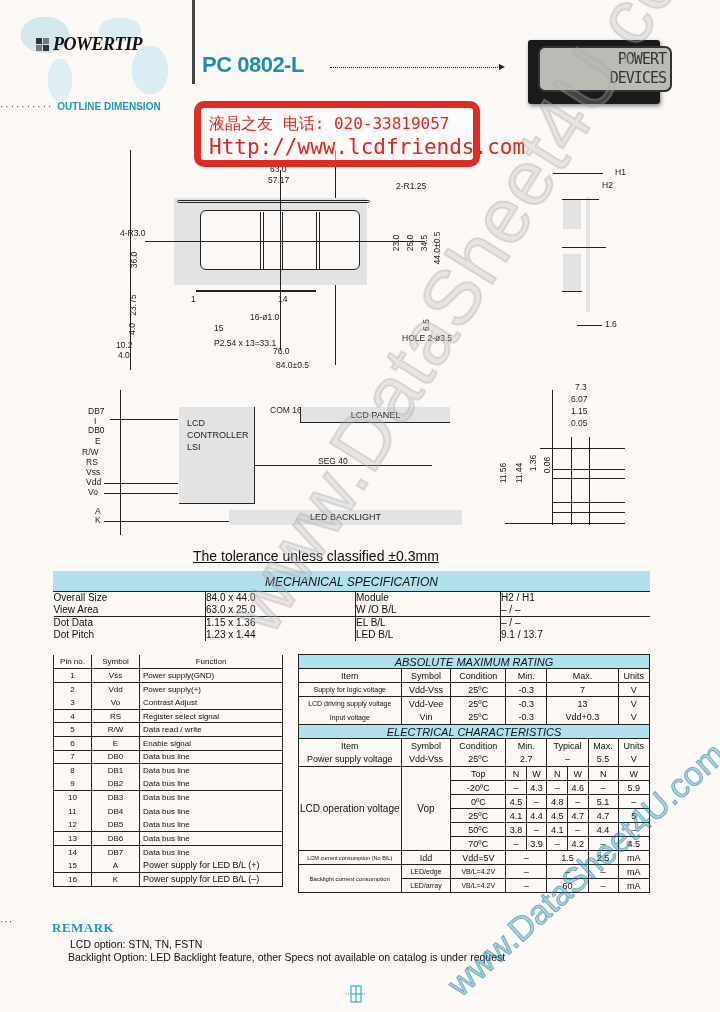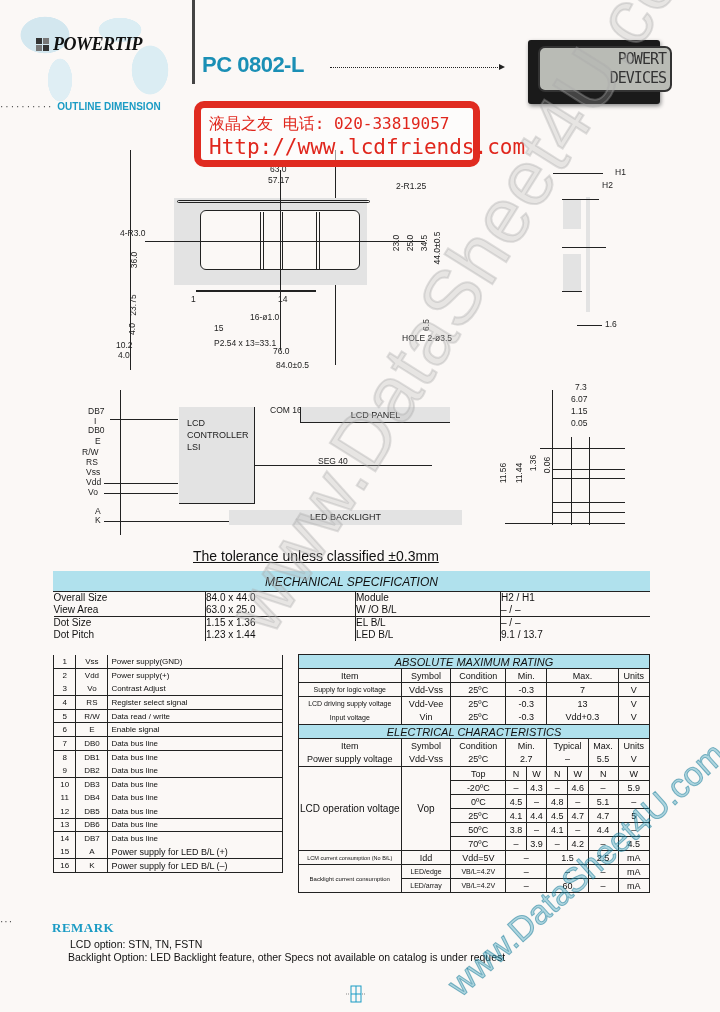--- a/index.html
+++ b/index.html
@@ -210,36 +210,41 @@
         <td style="width:145px">Module</td>
         <td>H2 / H1</td>
       </tr>
   <tr class="sep">
         <td>View Area</td>
         <td>63.0 x 25.0</td>
         <td>W /O  B/L</td>
         <td>–  /  –</td>
       </tr>
   <tr>
-        <td>Dot Size</td>
+        <td>Dot Data</td>
         <td>1.15 x 1.36</td>
         <td>EL B/L</td>
         <td>–  /  –</td>
       </tr>
   <tr>
         <td>Dot Pitch</td>
         <td>1.23 x 1.44</td>
         <td>LED B/L</td>
         <td>9.1 / 13.7</td>
       </tr>
 </tbody>
   </table>
 
 <table class="pin">
   <tbody>
+  <tr>
+        <th class="col" style="width:38px">Pin no.</th>
+        <th class="col" style="width:48px">Symbol</th>
+        <th class="col">Function</th>
+      </tr>
   <tr class="sep">
         <td class="c">1</td>
         <td class="c">Vss</td>
         <td>Power supply(GND)</td>
       </tr>
   <tr>
         <td class="c">2</td>
         <td class="c">Vdd</td>
         <td>Power supply(+)</td>
       </tr>

